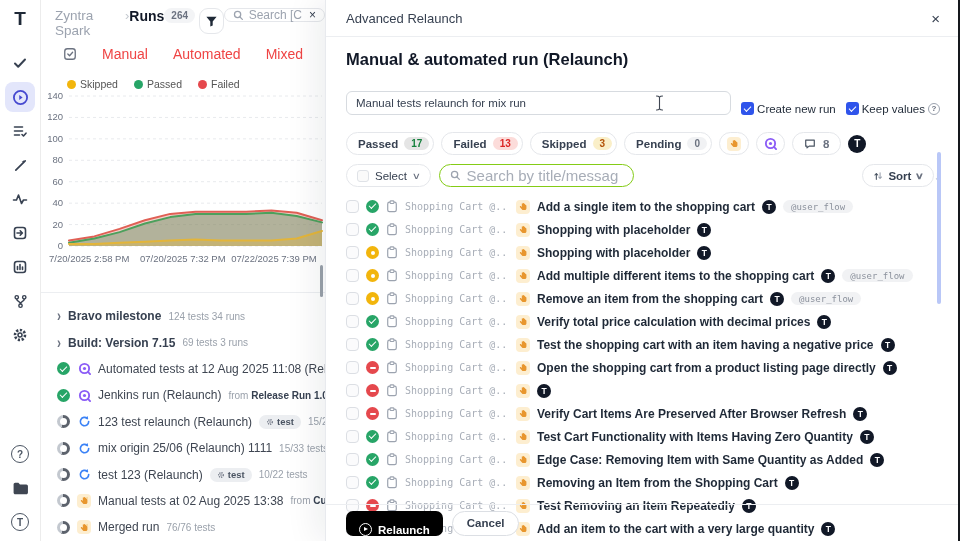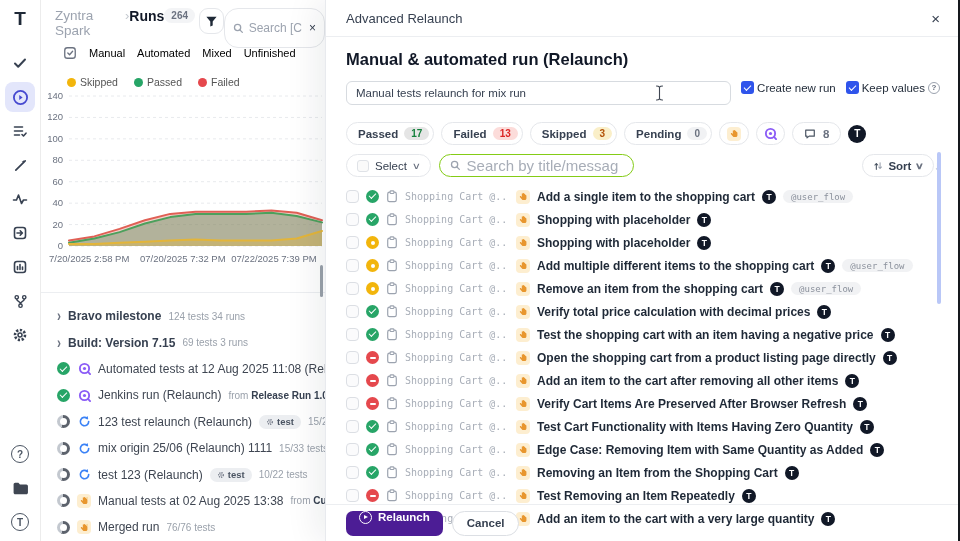--- a/index.html
+++ b/index.html
@@ -19,23 +19,23 @@
               font-size:10px;font-weight:700;color:#4b5563}
 
   
   .main{position:absolute;left:41px;top:0;width:284px;height:541px;overflow:hidden;background:#fff}
   .m-header{display:flex;align-items:flex-start;padding:8px 0 0 14px;height:34px}
   .bc-proj{color:#9ca3af;font-size:13.5px}
   .bc-sep{color:#c3c8cf;font-size:13px}
   .bc-page{font-weight:700;font-size:14px;color:#111827}
   .bc-count{background:#f3f4f6;border-radius:10px;font-size:10px;font-weight:700;color:#6b7280;padding:2px 7px}
   .filter-btn{width:27px;height:26px;border:1px solid #e5e7eb;border-radius:9px;background:#fff;display:flex;align-items:center;justify-content:center;margin-left:4px}
-  .m-search{height:40px;border:1px solid #e5e7eb;border-radius:14px;display:flex;align-items:center;gap:5px;padding:0 8px;width:110px;color:#9ca3af;font-size:12px;background:#fff}
+  .m-search{height:14px;border:1px solid #e5e7eb;border-radius:14px;display:flex;align-items:center;gap:5px;padding:0 8px;width:110px;color:#9ca3af;font-size:12px;background:#fff}
   .m-search .x{color:#374151;font-size:12px;margin-left:auto}
-  .m-tabs{display:flex;align-items:center;gap:12px;padding:12px 0 0 22px;font-size:11px;color:#000000}
+  .m-tabs{display:flex;align-items:center;gap:25px;padding:12px 0 0 22px;font-size:14px;color:#ef4444}
   .legend{display:flex;align-items:center;gap:16px;padding:16px 0 0 26px;font-size:10.5px;color:#555}
   .legend .li{display:flex;align-items:center;gap:4px}
   .legend .dot{width:9px;height:9px;border-radius:50%}
   .chart-wrap{position:absolute;left:0;top:86px;width:284px;height:190px}
   .panel-divider{position:absolute;left:0;top:292px;width:284px;height:1px;background:#eceef1}
   .page-scrollbar{position:absolute;left:279px;top:265px;width:3px;height:32px;border-radius:2px;background:#9aa1ab}
 
   
   .run-list{position:absolute;left:0;top:303px;width:284px}
   .run-row{display:flex;align-items:center;gap:7px;height:26.4px;padding-left:16px;white-space:nowrap;overflow:hidden;font-size:12px}
@@ -58,21 +58,21 @@
   .oicon{width:14px;height:14px;min-width:14px;display:inline-flex;align-items:center;justify-content:center}
   .manual-sq{width:14px;height:14px;min-width:14px;border-radius:4px;background:#fdeed0;display:inline-flex;align-items:center;justify-content:center}
 
   
   .modal{position:absolute;left:325px;top:0;width:635px;height:541px;background:#fff;z-index:10;
          border-left:1px solid #e8eaee;box-shadow:-10px 0 30px rgba(17,24,39,.07)}
   .mo-header{height:37px;border-bottom:1px solid #eceef1;display:flex;align-items:center;padding:0 20px;font-size:13px;color:#374151}
   .mo-close{margin-left:auto;color:#374151;font-size:15px;line-height:1}
   .mo-body{padding:0 20px}
   .mo-title{font-size:16.5px;font-weight:700;color:#111827;margin-top:13px}
-  .name-row{display:flex;align-items:flex-start;margin-top:12px;gap:10px}
+  .name-row{display:flex;align-items:flex-end;margin-top:22px;gap:10px}
   .name-input{width:438px;height:24px;border:1px solid #d7dbe0;border-radius:6px;padding:0 9px;font-size:11.5px;color:#374151;display:flex;align-items:center;position:relative;background:#fff}
   .cb-label{display:flex;align-items:center;gap:3px;font-size:11.5px;color:#1f2937;white-space:nowrap}
   .cb-blue{width:13px;height:13px;min-width:13px;border-radius:3px;background:#2f54eb;display:inline-flex;align-items:center;justify-content:center}
   .cb-blue::after{content:"";width:6px;height:3px;border-left:1.5px solid #fff;border-bottom:1.5px solid #fff;transform:rotate(-45deg);margin-top:-2px}
   .q-circ{width:12px;height:12px;border:1px solid #9ca3af;border-radius:50%;color:#6b7280;font-size:8px;display:inline-flex;align-items:center;justify-content:center;font-weight:700}
   .chips{display:flex;align-items:center;gap:7px;margin-top:17px}
   .chip{display:inline-flex;align-items:center;gap:6px;border:1px solid #e5e7eb;border-radius:999px;background:#fff;
         padding:3px 4px 3px 11px;font-size:11.5px;font-weight:600;color:#374151;height:23px}
   .chip .cnt{border-radius:999px;padding:1px 7px;font-size:10px;font-weight:700}
   .cnt.g{background:#e5e5e5;color:#15803d}
@@ -93,21 +93,21 @@
   .t-list{margin-top:8px}
   .t-row{display:flex;align-items:center;gap:7px;height:23px;white-space:nowrap;overflow:hidden}
   .t-check{width:13px;height:13px;min-width:13px;border:1px solid #dcdfe4;border-radius:4px;background:#fbfbfc}
   .t-prefix{font-family:"DejaVu Sans Mono",monospace;font-size:10px;color:#a8aeb8;width:104px;min-width:104px;overflow:hidden}
   .t-title{font-size:12px;font-weight:600;color:#1f2937}
   .t-avatar{width:14px;height:14px;min-width:14px;border-radius:50%;background:#111827;color:#fff;font-size:8.5px;font-weight:700;display:inline-flex;align-items:center;justify-content:center}
   .t-tag{font-family:"DejaVu Sans Mono",monospace;font-size:9px;color:#8b919c;background:#f1f2f4;border-radius:9px;padding:1.5px 8px}
   .clip-ic{color:#9ca3af;display:inline-flex}
 
   .mo-footer{position:absolute;left:0;bottom:0;width:100%;height:37px;border-top:1px solid #eceef1;display:flex;align-items:center;gap:9px;padding:0 20px}
-  .btn-primary{display:inline-flex;align-items:flex-start;gap:6px;background:#4c1d95;color:#fff;border:none;border-radius:7px;height:25px;padding:0 13px;font-size:11.5px;font-weight:600;font-family:"Liberation Sans",sans-serif}
+  .btn-primary{display:inline-flex;align-items:flex-end;gap:6px;background:#000000;color:#fff;border:none;border-radius:7px;height:25px;padding:0 13px;font-size:11.5px;font-weight:600;font-family:"Liberation Sans",sans-serif}
   .btn-cancel{background:#fff;border:1px solid #dcdfe4;border-radius:13px;height:25px;padding:0 14px;font-size:11.5px;font-weight:600;color:#374151;font-family:"Liberation Sans",sans-serif}
   .play-circ{width:13px;height:13px;border:1.4px solid #fff;border-radius:50%;display:inline-flex;align-items:center;justify-content:center}
   .play-circ::after{content:"";width:0;height:0;border-left:4px solid #fff;border-top:2.6px solid transparent;border-bottom:2.6px solid transparent;margin-left:1px}
   .mo-scrollbar{position:absolute;right:19px;top:152px;width:4px;height:152px;border-radius:3px;background:#b9c7f7}
   .screen-edge{position:absolute;right:0;top:0;width:2px;height:541px;background:#15181d;z-index:40}
   .ibeam{position:absolute;left:308px;top:3px;z-index:11;color:#3f4652}
   svg{display:block}
 </style>
 </head>
 <body>
@@ -676,21 +676,20 @@
               <rect x="2" y="2.5" width="10" height="11" rx="2" fill="none" stroke="#9ca3af" stroke-width="1.4"></rect>
               <rect x="4.8" y="1" width="4.4" height="3" rx="1" fill="#fff" stroke="#9ca3af" stroke-width="1.3"></rect>
             </svg>
           </span>
     <span class="t-prefix">Shopping Cart @...</span>
     <span class="manual-sq">
             <svg width="9" height="9" viewBox="0 0 16 16">
               <path d="M5 2.5v6.5L3.6 7.6c-.6-.6-1.6-.5-2 .2-.3.5-.2 1.2.2 1.6l3.5 3.9c.5.6 1.3.9 2.1.9h3c1.6 0 2.8-1.3 2.8-2.8V6.6c0-.7-.6-1.3-1.3-1.3h-.7V4.4c0-.7-.6-1.3-1.3-1.3h-.7c-.1-.7-.7-1.2-1.4-1.2-.6 0-1.1.4-1.3.9-.2-.2-.5-.3-.8-.3z" fill="#e8962e"></path>
             </svg>
           </span>
-    <span class="t-title">Add an item to the cart after removing all other items</span>
     <span class="t-avatar">T</span>
 
   </div>
         <div class="t-row">
     <span class="t-check"></span>
     <span class="st failed"></span>
     <span class="clip-ic">
             <svg width="12" height="13" viewBox="0 0 14 15">
               <rect x="2" y="2.5" width="10" height="11" rx="2" fill="none" stroke="#9ca3af" stroke-width="1.4"></rect>
               <rect x="4.8" y="1" width="4.4" height="3" rx="1" fill="#fff" stroke="#9ca3af" stroke-width="1.3"></rect>

